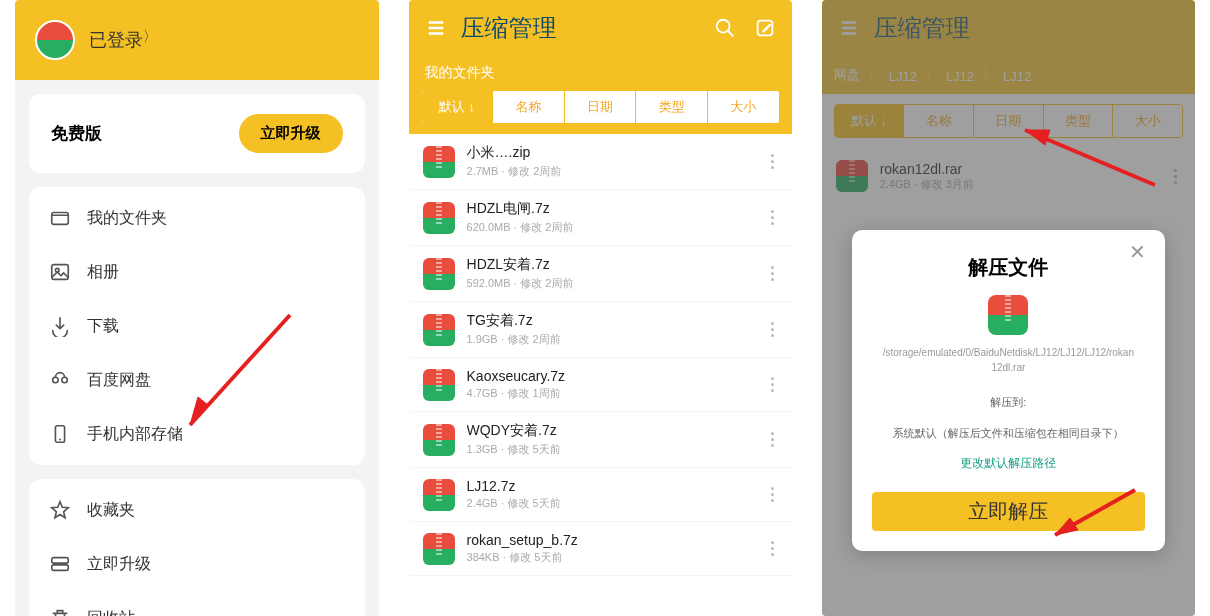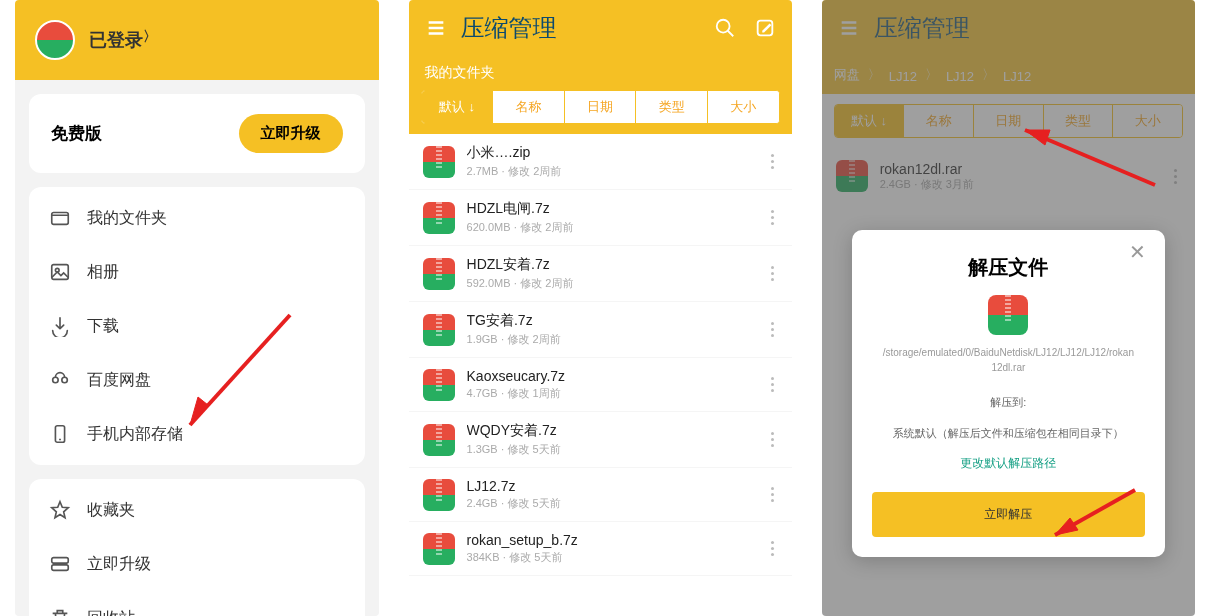--- a/index.html
+++ b/index.html
@@ -17,21 +17,21 @@
     .dots-v span { width: 3px; height: 3px; background: #bbb; border-radius: 50%; }
 
     
     .zip-icon { width: 32px; height: 32px; border-radius: 6px; background: linear-gradient(to bottom, #E84C3D 0%, #E84C3D 50%, #27AE60 50%, #27AE60 100%); position: relative; flex-shrink: 0; }
     .zip-icon::before { content: ""; position: absolute; left: 50%; top: 0; transform: translateX(-50%); width: 6px; height: 70%; background: repeating-linear-gradient(to bottom, #fff 0 2px, transparent 2px 4px); opacity: .5; }
     .zip-icon.xl { width: 40px; height: 40px; border-radius: 8px; }
 
     
     .p1-head { height: 100px; background: #F5C024; padding: 20px 20px; display: flex; align-items: center; gap: 14px; }
     .p1-head .avatar { width: 40px; height: 40px; border-radius: 50%; background: linear-gradient(to bottom, #E84C3D 0%, #E84C3D 50%, #27AE60 50%, #27AE60 100%); border: 2px solid #fff; }
-    .p1-head .login { color: #333; font-size: 18px; font-weight: 700; display: flex; align-items: flex-start; }
+    .p1-head .login { color: #333; font-size: 18px; font-weight: 400; display: flex; align-items: flex-start; }
     .p1-head .chev { font-size: 14px; color: #333; }
     .p1-body { background: #f3f3f3; flex: 1; padding: 14px; display: flex; flex-direction: column; gap: 14px; }
     .card { background: #fff; border-radius: 12px; padding: 4px 0; }
     .upgrade-card { display: flex; align-items: center; justify-content: space-between; padding: 20px 22px; }
     .upgrade-card .free { font-size: 17px; font-weight: 700; }
     .btn-yellow-pill { background: #F5C024; color: #000; font-weight: 700; font-size: 15px; padding: 10px 22px; border-radius: 999px; border: none; cursor: pointer; }
     .menu-row { display: flex; align-items: center; gap: 16px; padding: 16px 20px; font-size: 16px; color: #333; cursor: pointer; }
     .menu-row .mi { width: 22px; height: 22px; display: inline-flex; align-items: center; justify-content: center; color: #555; }
     .menu-row svg { width: 22px; height: 22px; stroke: #555; stroke-width: 1.8; fill: none; }
 
@@ -62,21 +62,21 @@
     .p3-file .meta .sub { font-size: 11px; color: #aaa; }
 
     .sheet { position: absolute; left: 30px; right: 30px; top: 230px; background: #fff; border-radius: 10px; padding: 24px 20px 20px; box-shadow: 0 4px 20px rgba(0,0,0,.2); }
     .sheet .close { position: absolute; top: 12px; right: 14px; width: 22px; height: 22px; cursor: pointer; color: #999; font-size: 20px; line-height: 1; }
     .sheet h2 { text-align: center; font-size: 20px; font-weight: 600; margin-bottom: 14px; }
     .sheet .center-icon { display: flex; justify-content: center; margin-bottom: 10px; }
     .sheet .path { font-size: 10px; color: #999; text-align: center; line-height: 1.5; margin-bottom: 20px; word-break: break-all; padding: 0 10px; }
     .sheet .dest-label { font-size: 11px; color: #666; text-align: center; margin-bottom: 16px; }
     .sheet .dest-val { font-size: 11px; color: #666; text-align: center; margin-bottom: 14px; }
     .sheet .change { font-size: 12px; color: #16A085; text-align: center; margin-bottom: 20px; cursor: pointer; }
-    .sheet .extract-btn { width: 100%; background: #F5C024; color: #333; border: none; padding: 14px 0; font-size: 12px; font-weight: 500; border-radius: 4px; cursor: pointer; }
+    .sheet .extract-btn { width: 100%; background: #F5C024; color: #333; border: none; padding: 6px 0; font-size: 20px; font-weight: 500; border-radius: 4px; cursor: pointer; }
 
     
     .arrow { position: absolute; pointer-events: none; }
     .arrow svg { overflow: visible; }
     .arrow polygon, .arrow line { fill: #E62020; stroke: #E62020; }
   </style>
 </head>
 <body>
 
 <div class="phone phone1">

